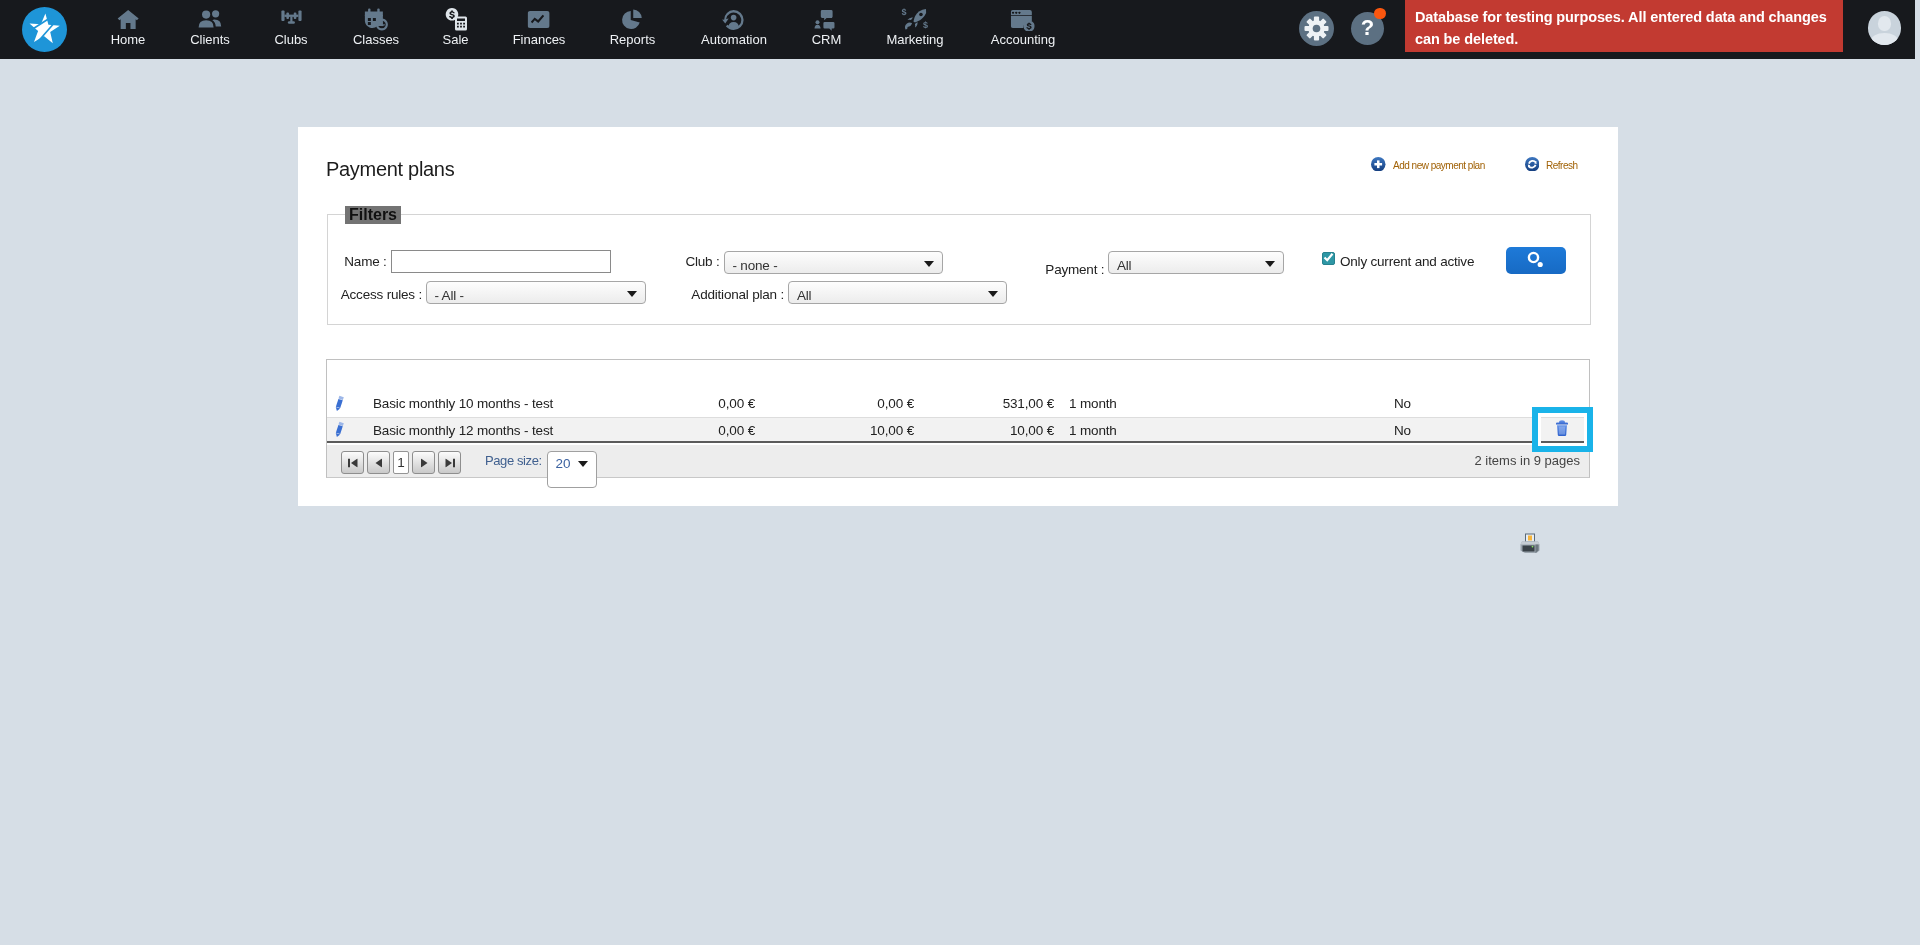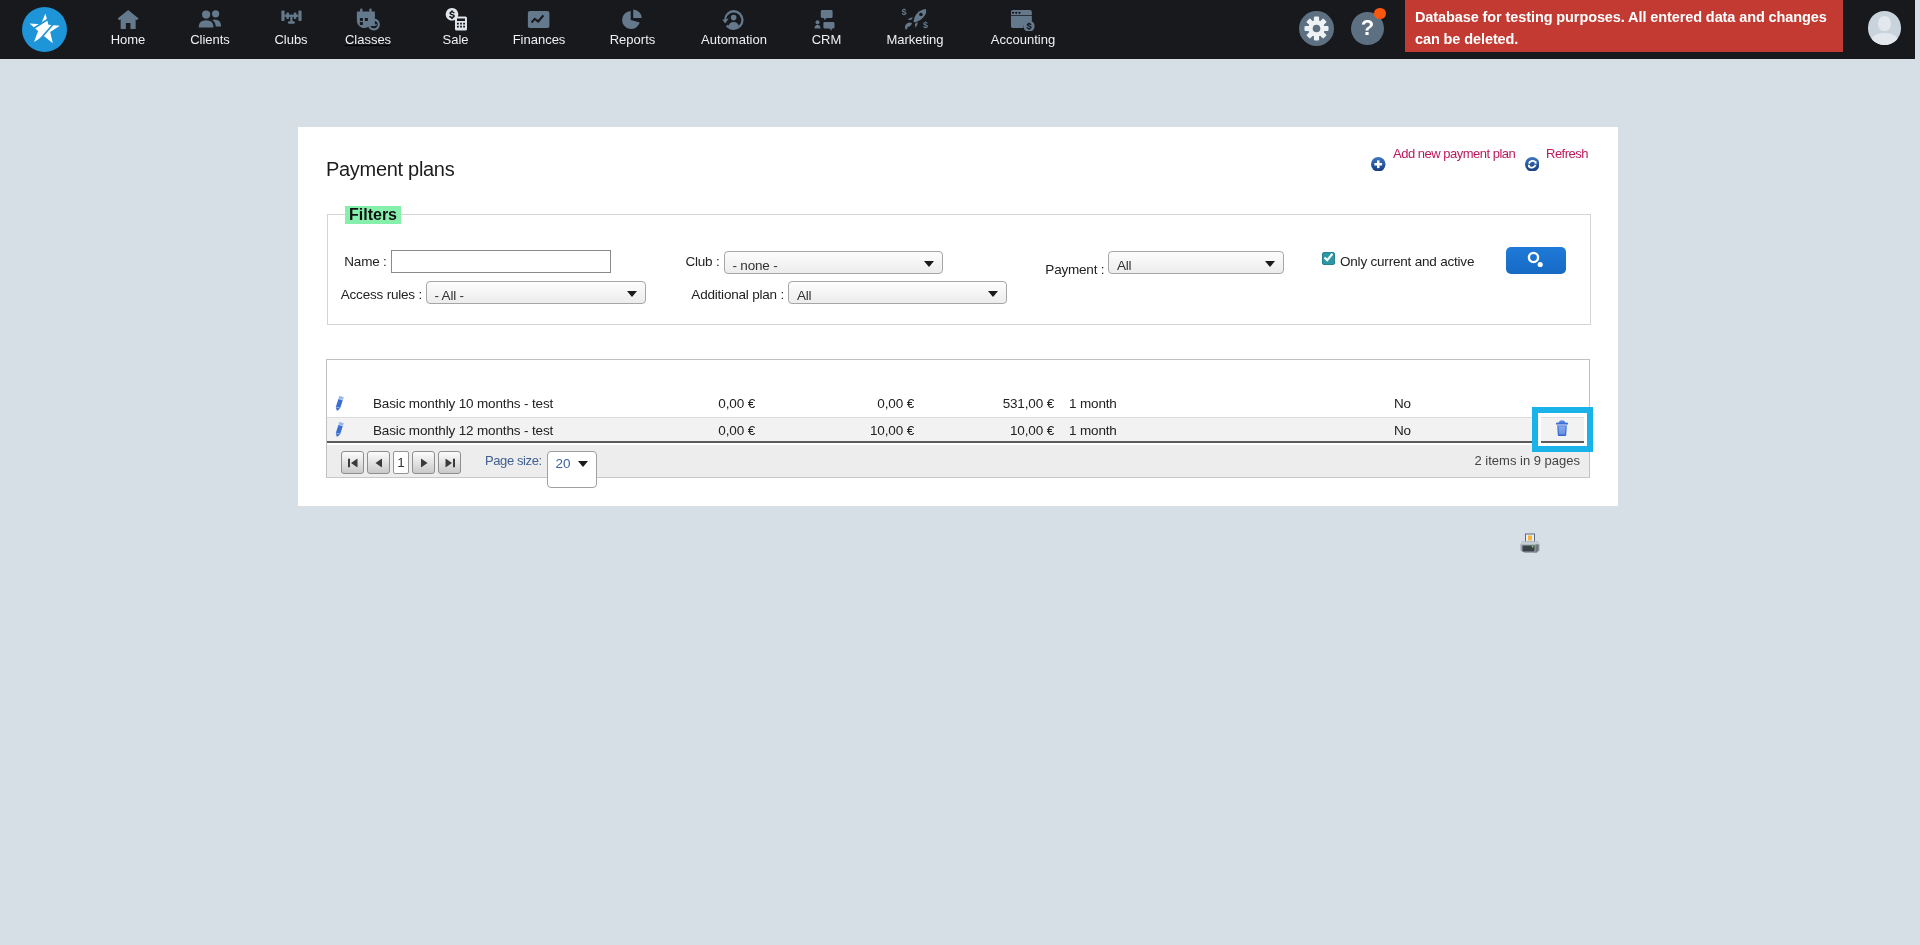--- a/index.html
+++ b/index.html
@@ -14,26 +14,26 @@
   #logo { position:absolute; left:21.5px; top:7px; }
 
   
   #banner { position:absolute; left:1405px; top:0; width:438px; height:52px; background:#c23a31; color:#fff;
             font-size:14.5px; font-weight:bold; line-height:22px; padding:5.5px 0 0 10px; white-space:nowrap; letter-spacing:-0.1px; }
 
   
   #card { position:absolute; left:298px; top:127px; width:1320px; height:379px; background:#fff; }
   #title { position:absolute; left:326px; top:158px; font-size:20px; letter-spacing:-0.3px; color:#1c1c1c; }
 
-  .toplink { position:absolute; top:146px; font-size:13px; letter-spacing:-0.5px; color:#be185d; white-space:nowrap; }
+  .toplink { position:absolute; top:160px; font-size:10px; letter-spacing:-0.5px; color:#a16207; white-space:nowrap; }
 
   
   #filters { position:absolute; left:326.5px; top:213.5px; width:1264px; height:111px;
              border:1px solid #d4d4d4; }
-  #filters-legend { position:absolute; left:345px; top:206px; background:#86efac; padding:0 4px;
+  #filters-legend { position:absolute; left:345px; top:206px; background:#737373; padding:0 4px;
                     font-size:16px; font-weight:bold; color:#111; }
 
   .flabel { position:absolute; font-size:13.5px; letter-spacing:-0.2px; color:#222; white-space:nowrap; }
   .tinput { position:absolute; height:23px; background:#fff; border:1px solid #8a8a8a; }
   .combo  { position:absolute; height:23px; border:1px solid #a6a6a6; border-radius:4px;
             background:linear-gradient(#fdfdfd,#ececec); font-size:13.5px; color:#333; }
   .combo .ctext { position:absolute; left:8px; top:6px; letter-spacing:-0.2px;}
   .combo .arrow { position:absolute; right:8px; top:9px; width:0; height:0;
                   border-left:5.5px solid transparent; border-right:5.5px solid transparent;
                   border-top:6.5px solid #1a1a1a; }
@@ -101,21 +101,21 @@
           <rect x="15.4" y="3.5" width="2.6" height="6.5" rx="1"></rect>
           <rect x="20" y="1.5" width="3.2" height="10.5" rx="1"></rect>
           <rect x="6" y="5.6" width="14" height="2.3"></rect>
           <rect x="11.9" y="7.5" width="2.2" height="6"></rect>
           <rect x="9.5" y="12.3" width="7" height="2.5" rx="1.2"></rect>
         </g>
       </svg>
     </div>
   <span class="lb">Clubs</span>
 </div>
-<div class="navitem" style="left:368px;text-decoration:underline;">
+<div class="navitem" style="left:376px;">
   <div class="icbox">
       <svg width="26" height="23" viewBox="0 0 26 23">
         <g fill="#64798c">
           <path d="M2 3.5 H20 V8 H2 Z"></path>
           <path d="M2 7 H20 V18 H14.5 A7.5 7.5 0 0 1 2 13 Z M5 10 h3 v3 h-3 z M10 10 h3 v3 h-3 z M5 14 h3 v3 h-3 z" fill-rule="evenodd"></path>
           <rect x="5.2" y="0.5" width="2.4" height="5" rx="1"></rect>
           <rect x="14.4" y="0.5" width="2.4" height="5" rx="1"></rect>
           <path d="M19 10.5 a6 6 0 1 0 0.001 0 Z M19 12.7 a3.8 3.8 0 1 1 -0.001 0 Z" fill-rule="evenodd"></path>
           <path d="M18.3 13.5 h1.4 v3.4 h-1.4 z"></path>
           <path d="M18.6 16.9 l3-0.9 0.4 1.3 -3 0.9 z"></path>

